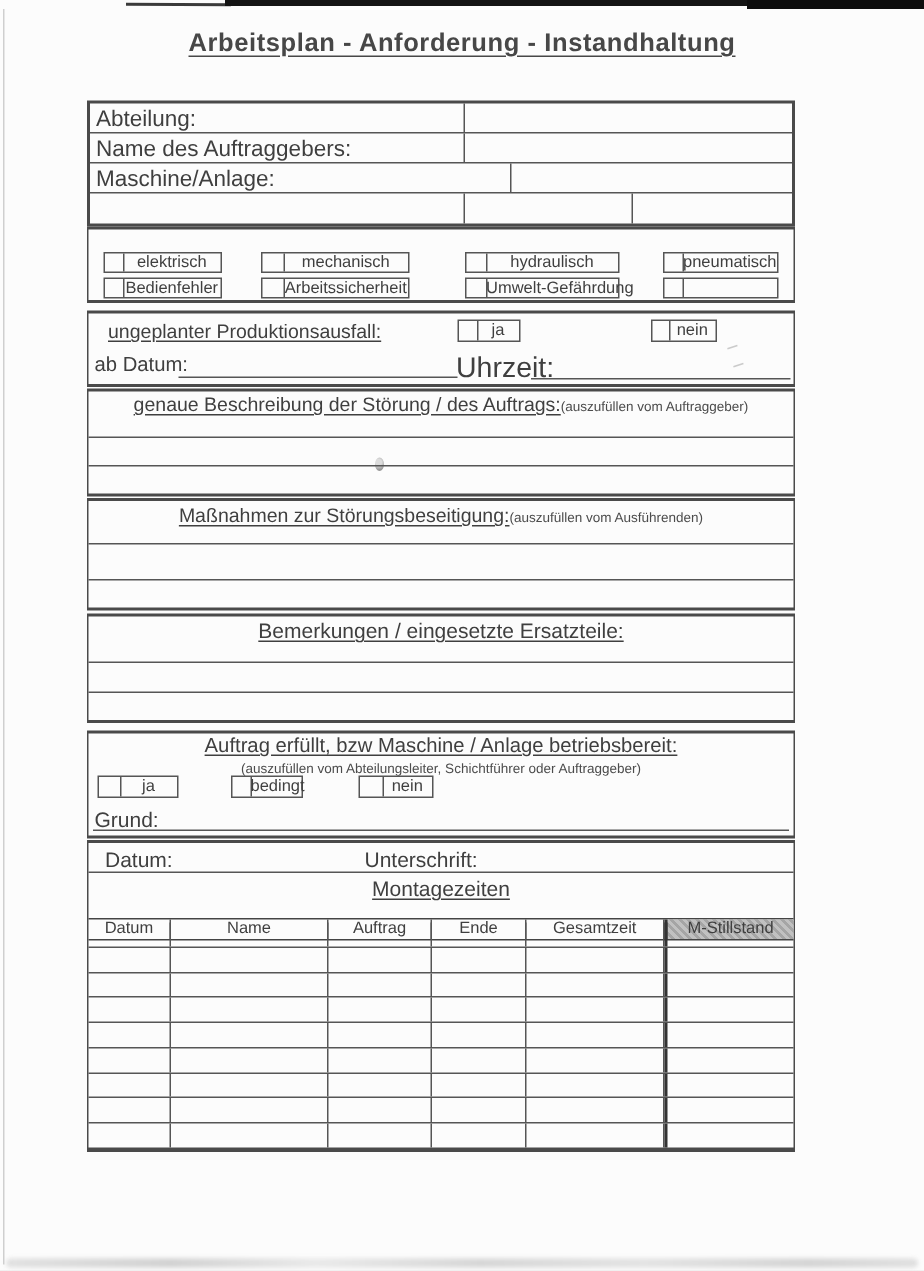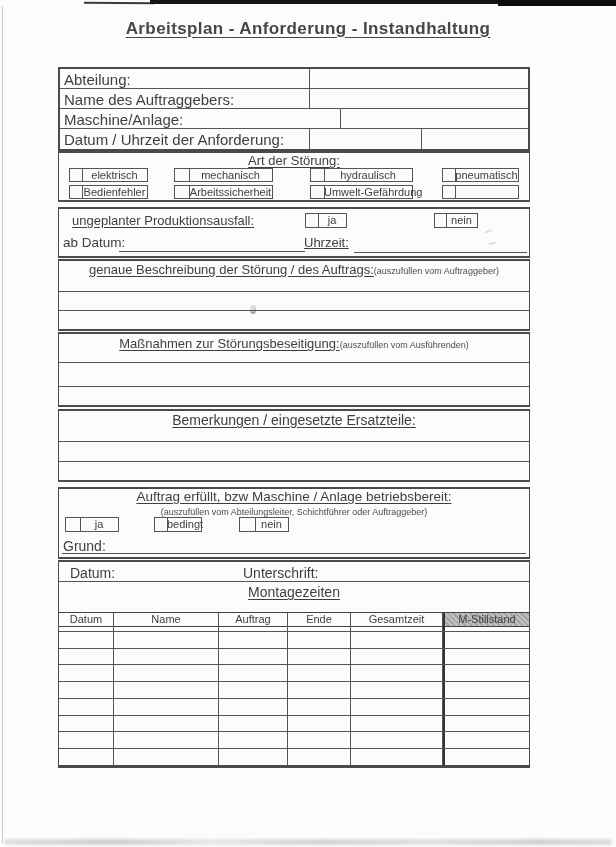--- a/index.html
+++ b/index.html
@@ -51,21 +51,21 @@
   .box-stoerung{top:151px;height:51px;}
   .box-ausfall{top:207px;height:51px;}
   .box-beschreibung{top:259px;height:72px;}
   .box-massnahmen{top:332px;height:75px;}
   .box-bemerkungen{top:409px;height:73px;}
   .box-auftrag{top:487px;height:72px;}
   .box-bottom{top:560px;height:208px;border-width:2px 1px 3px;}
 
   .ausfall-label{position:absolute;left:13px;top:4px;font-size:13px;text-decoration:underline;text-underline-offset:2px;white-space:nowrap;}
   .abdatum{position:absolute;left:4px;top:26px;font-size:13.5px;}
-  .uhrzeit{position:absolute;left:245px;top:26px;font-size:13px;text-decoration:underline;}
+  .uhrzeit{position:absolute;left:245px;top:26px;font-size:19px;}
   .wline{position:absolute;height:1px;background:#555;}
 
   .grund{position:absolute;left:4px;top:49px;font-size:14px;}
   .datum-l{position:absolute;left:11px;top:3px;font-size:14px;}
   .unterschrift-l{position:absolute;left:184px;top:3px;font-size:14px;}
 
   
   .mz-title{position:absolute;left:0;right:0;top:22px;text-align:center;font-size:14px;
     text-decoration:underline;text-underline-offset:2px;}
   .mz-header{position:absolute;left:0;right:0;top:50px;height:15px;display:flex;box-sizing:border-box;
@@ -102,30 +102,26 @@
     </div>
     <div class="frow">
       <span class="flabel">Name des Auftraggebers:</span>
       <i class="vdiv" style="left:249px"></i>
     </div>
     <div class="frow">
       <span class="flabel">Maschine/Anlage:</span>
       <i class="vdiv" style="left:280px"></i>
     </div>
     <div class="frow">
-      <span class="flabel">Datum / Uhrzeit der Anforderung:</span>
       <i class="vdiv" style="left:249px"></i>
       <i class="vdiv" style="left:361px"></i>
     </div>
   </div>
 
   <div class="box box-stoerung">
-    <div class="stitle" style="top:0">
-      <span class="u">Art der Störung:</span>
-    </div>
     <div class="opt" style="left:10px;top:15px;width:79px">
       <span class="cb" style="width:12px"></span>
       <span class="olabel" style="left:12px">elektrisch</span>
     </div>
     <div class="opt" style="left:115px;top:15px;width:99px">
       <span class="cb" style="width:14px"></span>
       <span class="olabel" style="left:14px">mechanisch</span>
     </div>
     <div class="opt" style="left:251px;top:15px;width:103px">
       <span class="cb" style="width:13px"></span>

